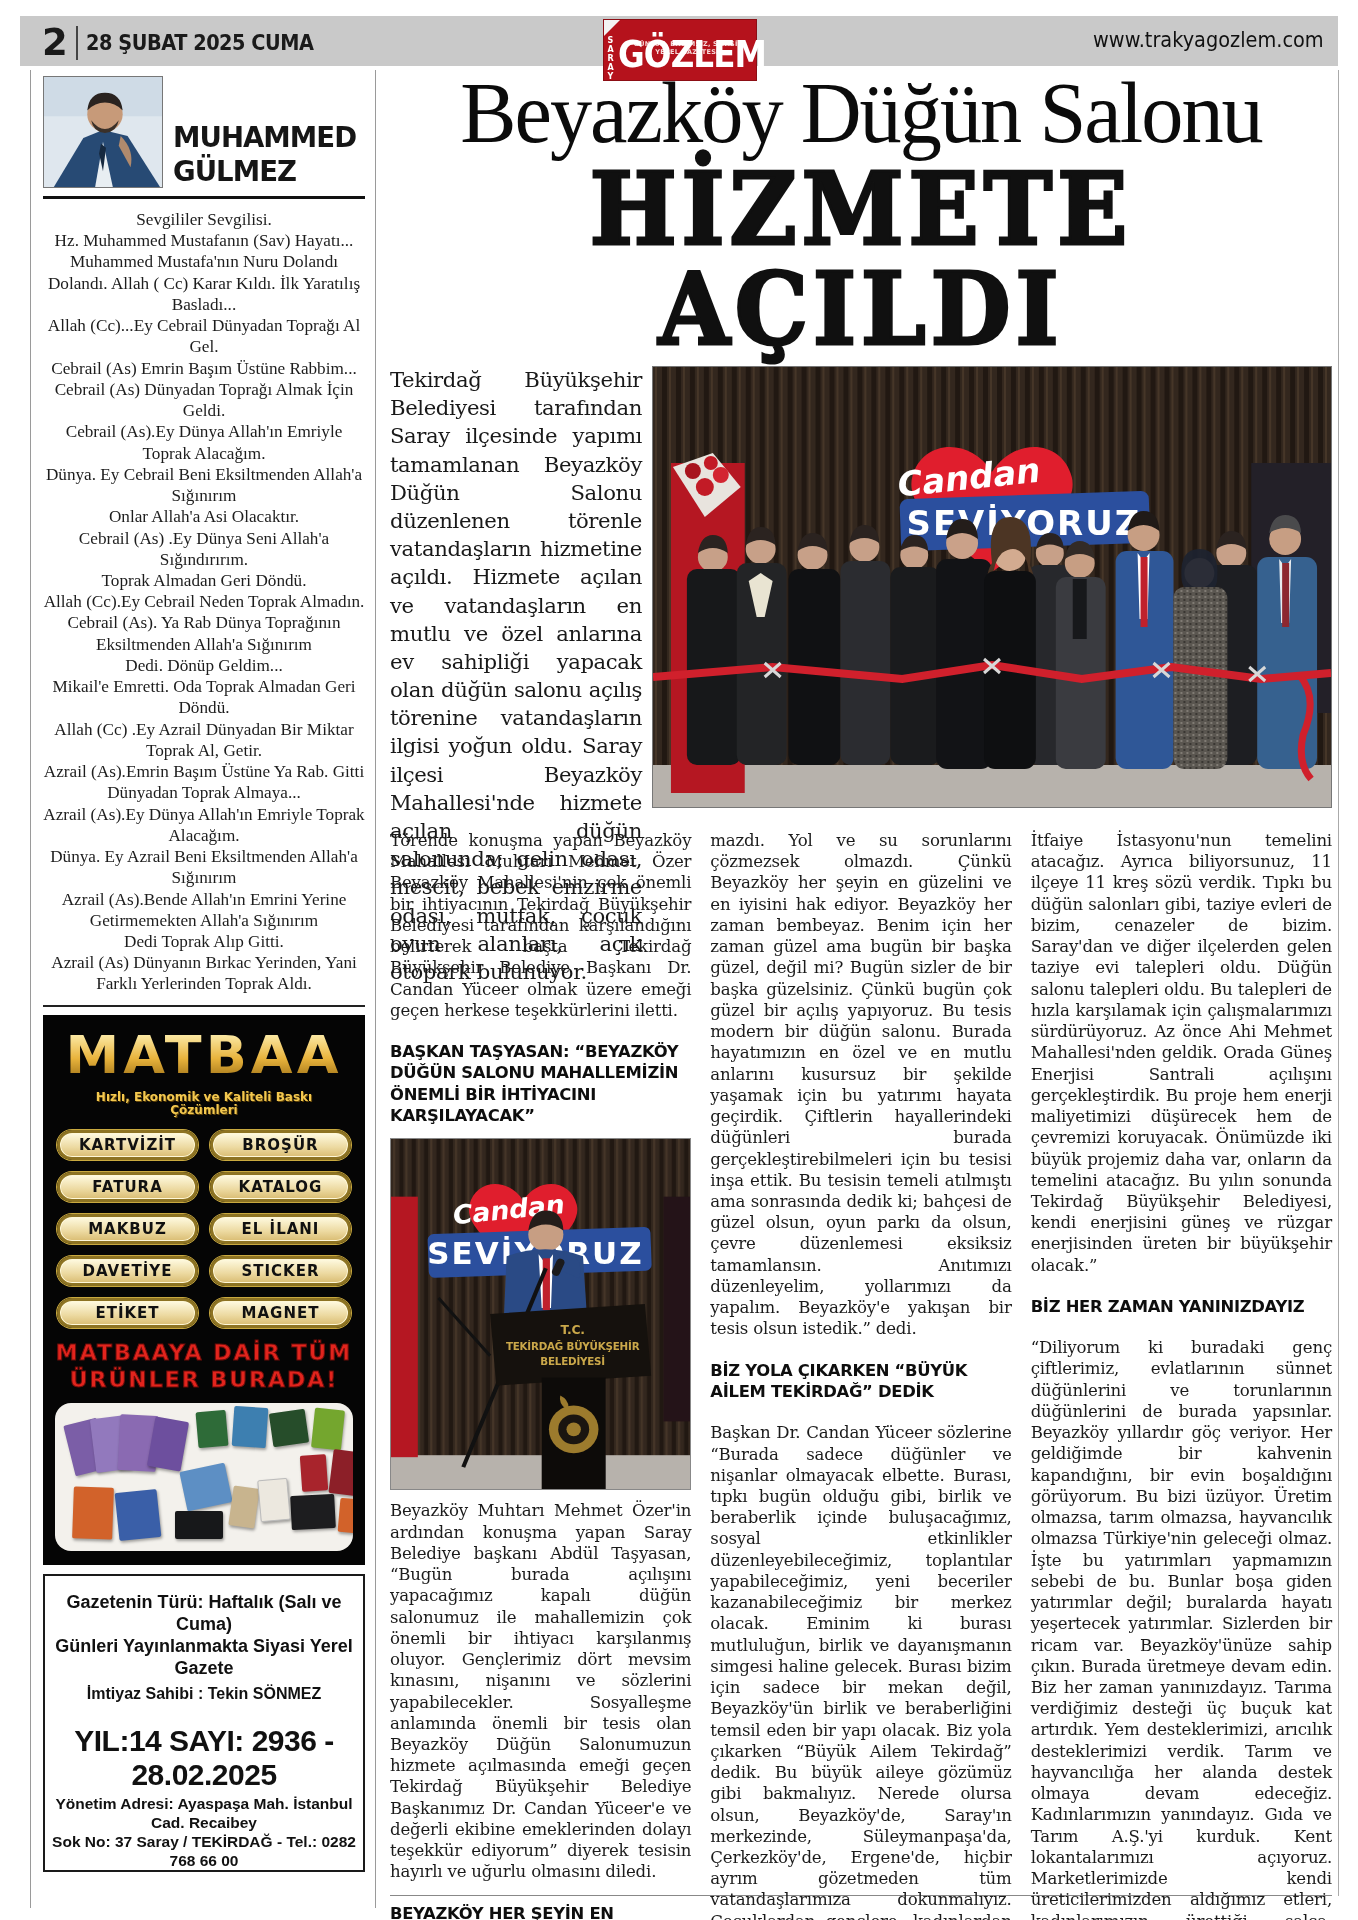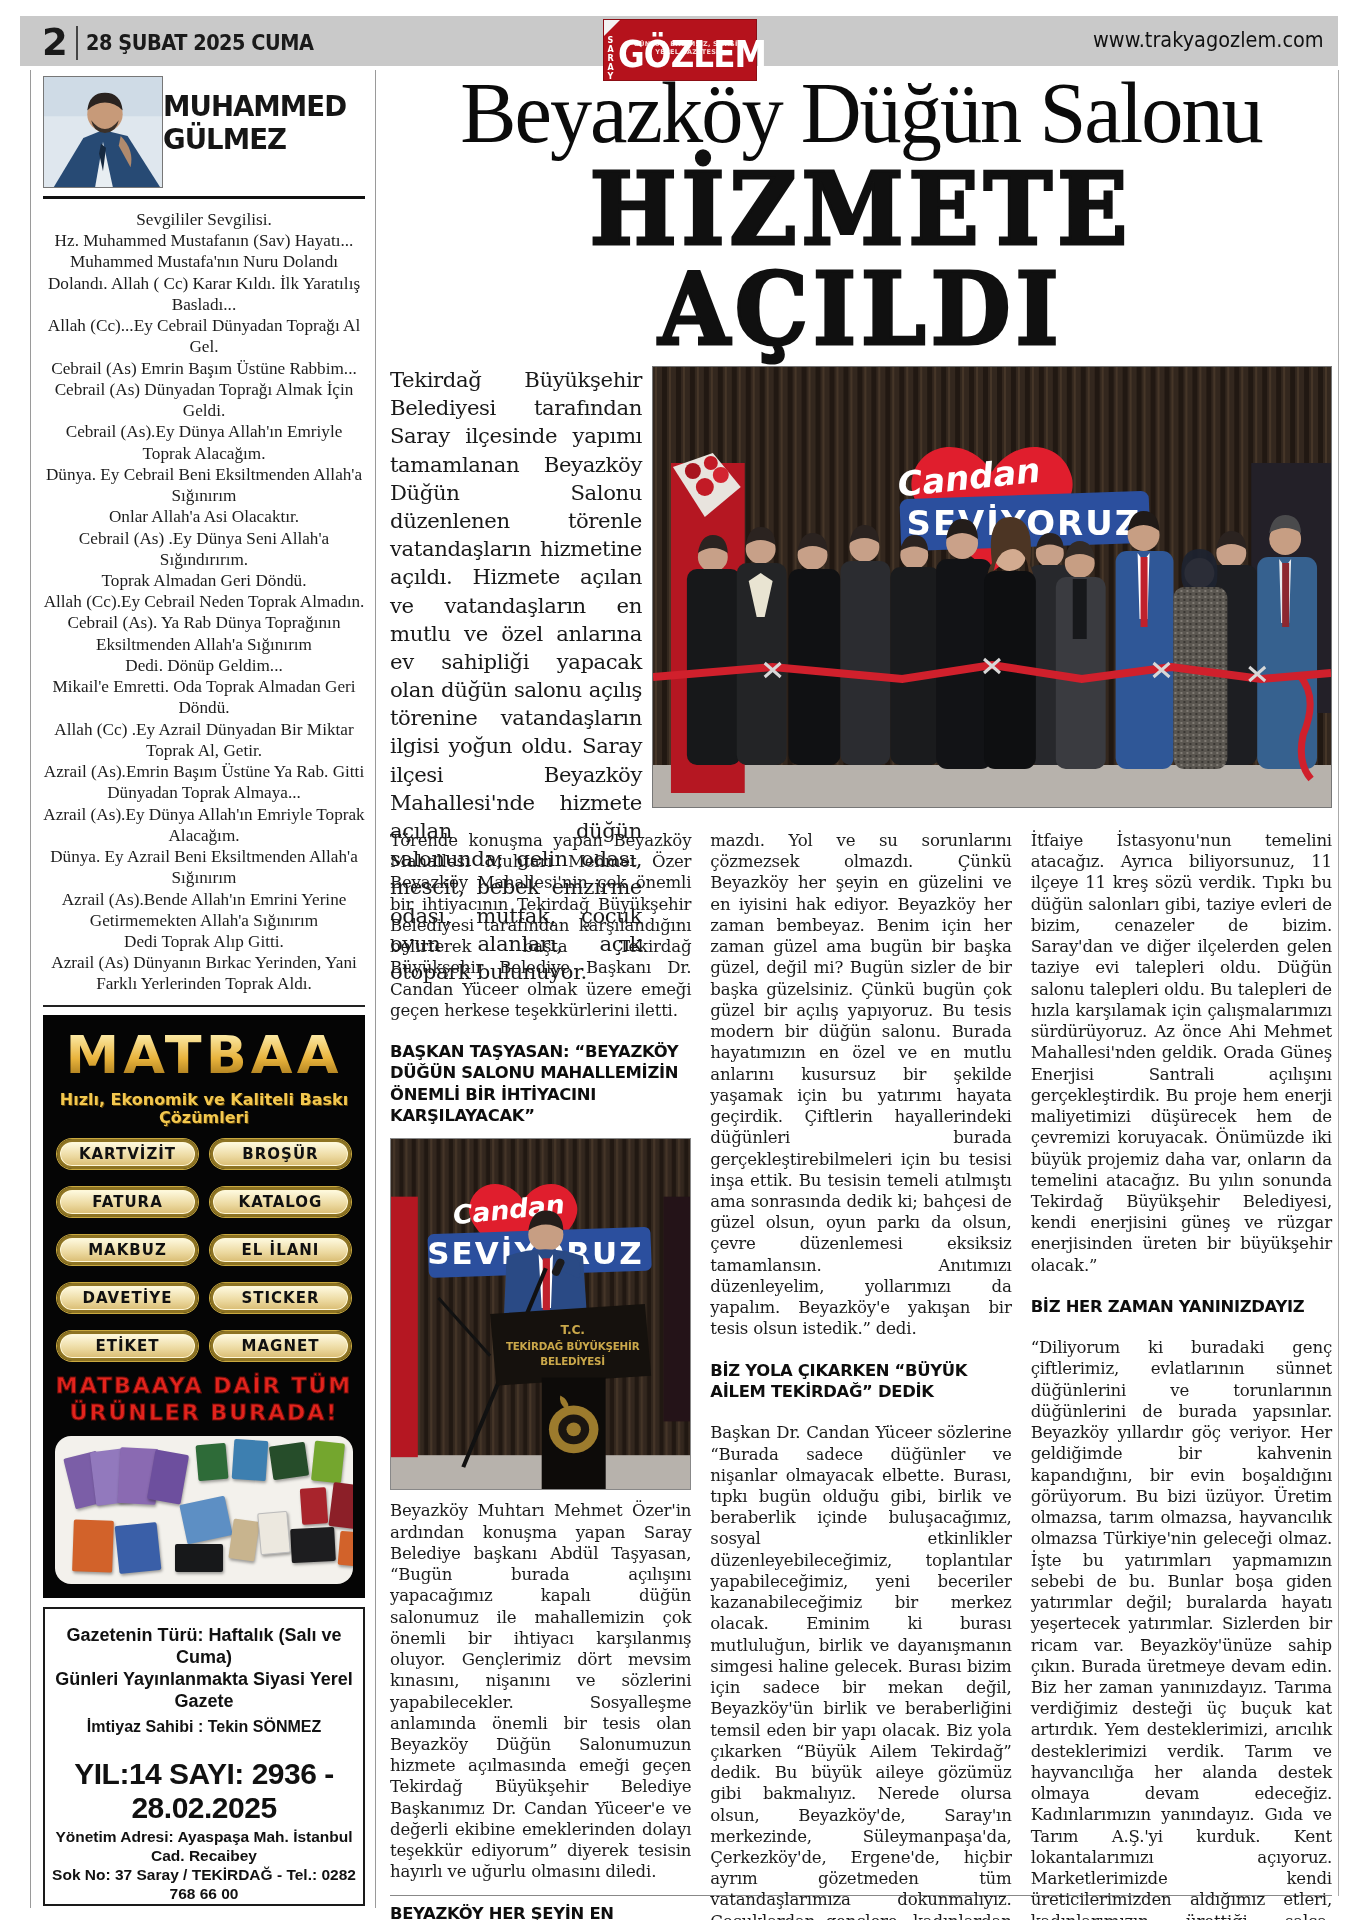--- a/index.html
+++ b/index.html
@@ -15,32 +15,32 @@
   .website { position:absolute; right:14px; top:12px; font-family:"DejaVu Sans", sans-serif; font-size:21px; color:#111; transform:scaleX(.92); transform-origin:right; text-decoration:none; }
 
   .logo-box { position:absolute; left:604px; top:20px; width:152px; height:60px; background:#b5121c; box-shadow:0 0 0 1px #8c0e15; }
   .logo-fold { position:absolute; left:0; top:0; width:0; height:0; border-top:16px solid #f3f3f3; border-right:16px solid transparent; }
   .logo-vertical { position:absolute; left:2px; top:16px; font-family:"DejaVu Sans", sans-serif; font-size:8px; font-weight:bold; color:#fff; writing-mode:vertical-rl; text-orientation:upright; letter-spacing:0; line-height:1; }
   .logo-tagline { position:absolute; left:18px; top:20px; width:130px; font-family:"DejaVu Sans", sans-serif; font-size:6.5px; font-weight:bold; color:#f7d9d9; text-align:center; letter-spacing:.2px; }
   .logo-word { position:absolute; left:14px; top:13px; width:136px; font-family:"DejaVu Sans", sans-serif; font-weight:bold; font-size:37px; color:#fff; letter-spacing:-1px; transform:scaleX(.88); transform-origin:left; }
 
   
   .sidebar { position:absolute; left:30px; top:70px; width:346px; height:1838px; border-left:1px solid #9a9a9a; border-right:1px solid #9a9a9a; padding:6px 10px 0 12px; }
-  .columnist-row { display:flex; gap:0; align-items:flex-start; }
+  .columnist-row { display:flex; gap:10px; align-items:flex-end; }
   .columnist-photo { width:120px; height:112px; border:1px solid #777; flex:none; }
   .columnist-name { font-family:"DejaVu Sans", sans-serif; font-weight:bold; font-size:29px; line-height:1.15; color:#161616; letter-spacing:-1px; margin-top:14px; transform:scaleX(.95); transform-origin:left; }
   .columnist-rule { height:3px; background:#111; margin:8px 0 10px 0; }
   .poem { font-family:"Liberation Serif", serif; font-size:17.2px; line-height:1.235; color:#1d1d1d; white-space:pre-line; text-align:center; }
   .sidebar-rule { height:2px; background:#222; margin:10px 0 8px 0; }
 
   
   .matbaa { background:#050505; padding:14px 10px 12px 10px; }
   .matbaa-title { text-align:center; font-family:"DejaVu Sans", sans-serif; font-weight:bold; font-size:54px; letter-spacing:4px; background:linear-gradient(#fff3b8, #e8b33c 55%, #9a6d14); -webkit-background-clip:text; background-clip:text; color:transparent; line-height:1; transform:scaleY(.95); }
-  .matbaa-tagline { margin-top:8px; text-align:center; font-family:"DejaVu Sans", sans-serif; font-weight:bold; font-size:16px; line-height:1.15; color:#f3c84f; text-shadow:1px 1px 0 #5e4208; }
-  .matbaa-grid { margin-top:12px; display:grid; grid-template-columns:1fr 1fr; gap:18px 12px; padding:0 4px; }
+  .matbaa-tagline { margin-top:8px; text-align:center; font-family:"DejaVu Sans", sans-serif; font-weight:bold; font-size:12px; line-height:1.15; color:#f3c84f; text-shadow:1px 1px 0 #5e4208; }
+  .matbaa-grid { margin-top:12px; display:grid; grid-template-columns:1fr 1fr; gap:12px 12px; padding:0 4px; }
   .pill { height:30px; border-radius:999px; background:linear-gradient(#fffbe2,#ecd9a0 60%,#d9bc72); border:3px solid #8d7323; box-shadow:inset 0 0 0 1px #fff8d8, 0 0 0 1px #c9a93f; display:flex; align-items:center; justify-content:center; font-family:"DejaVu Sans", sans-serif; font-weight:bold; font-size:15px; letter-spacing:1px; color:#111; transform:scaleX(1); }
   .matbaa-banner { margin-top:12px; text-align:center; font-family:"DejaVu Sans", sans-serif; font-weight:bold; font-size:22px; line-height:1.2; letter-spacing:2px; color:#e2241d; -webkit-text-stroke:1px #6e0d0a; }
   .collage { position:relative; margin:10px 2px 2px 2px; height:148px; background:#f3f1ec; border-radius:16px; overflow:hidden; }
   .chip { position:absolute; border-radius:2px; box-shadow:1px 2px 3px rgba(0,0,0,.35); }
 
   
   .medya { margin-top:9px; border:2px solid #1a1a1a; padding:8px 6px 0 6px; background:#fff; }
   .medya-logo-row { display:flex; align-items:center; gap:4px; padding:0 4px; }
   .medya-text-col { flex:1; }
   .medya-name { font-family:"DejaVu Sans", sans-serif; font-weight:bold; font-size:34px; color:#d42027; letter-spacing:-1px; transform:scaleX(.88); transform-origin:left; line-height:1; }

